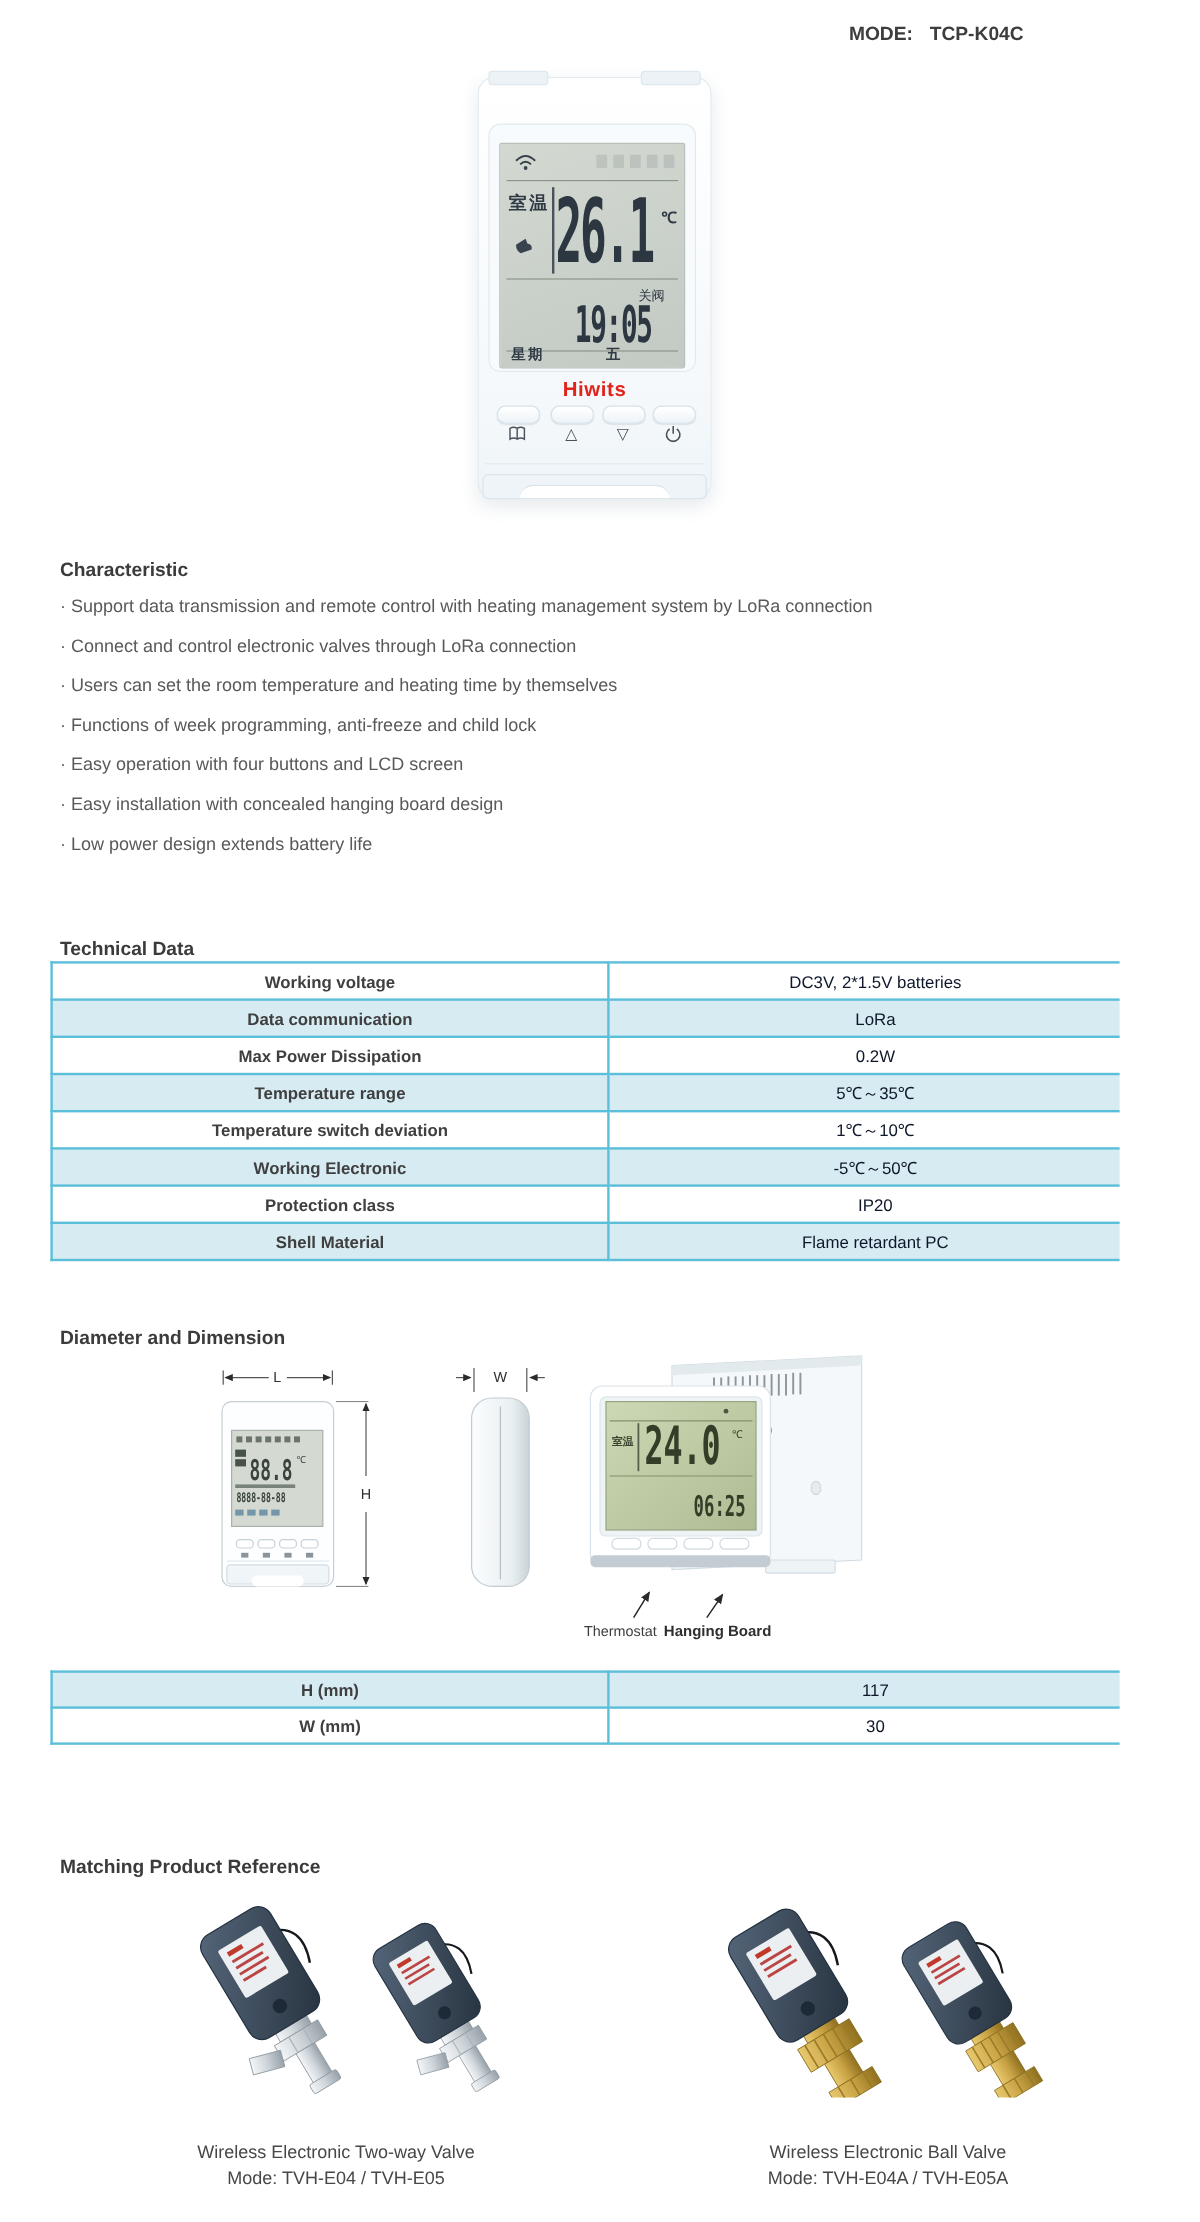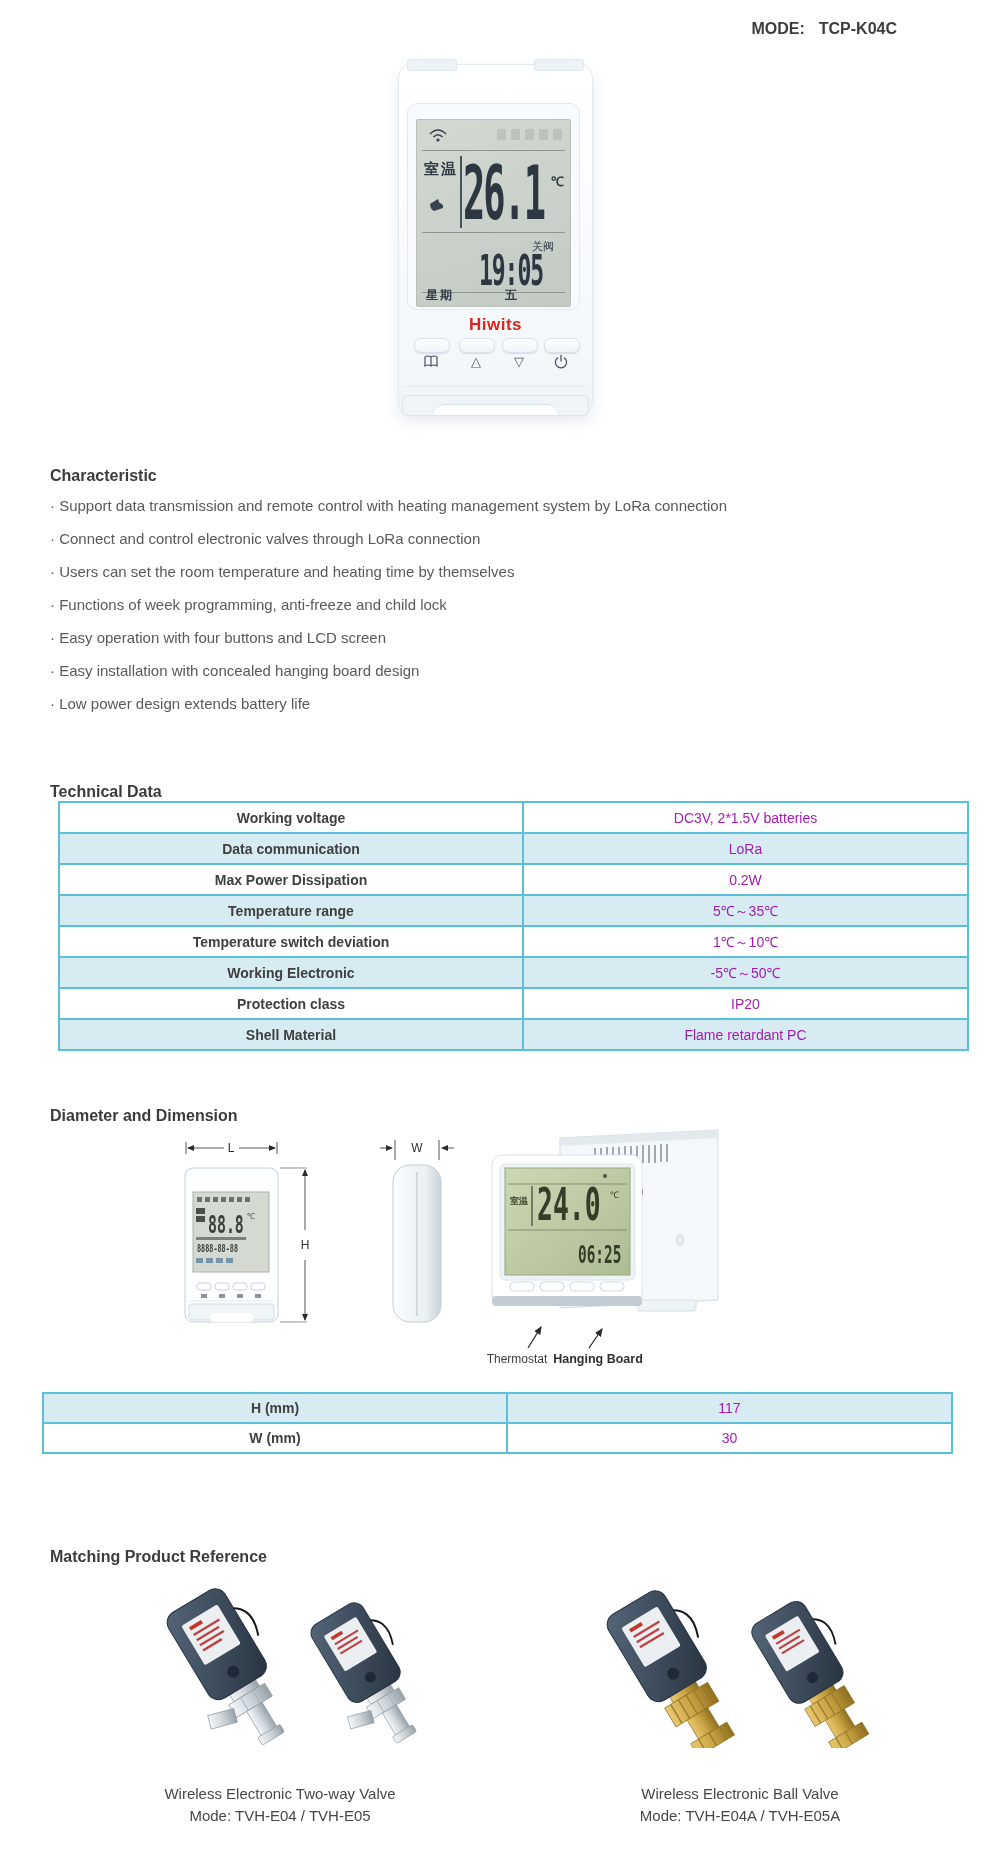--- a/index.html
+++ b/index.html
@@ -1,17 +1,17 @@
 <!DOCTYPE html>
 <html><head>
 <meta charset="utf-8">
 <style>
   html,body{margin:0;padding:0;background:#fff;}
   .page{position:relative;width:933px;height:1852px;background:#fff;
-        font-family:"Liberation Sans",sans-serif;overflow:hidden;padding-left:44px;}
+        font-family:"Liberation Sans",sans-serif;overflow:hidden;}
 
   
   .mode-line{position:absolute;top:20px;right:80px;font-size:16px;font-weight:bold;color:#3d3d3d;}
   .mode-line .val{margin-left:14px;}
 
   
   .device{position:absolute;left:398px;top:64px;width:195px;height:352px;}
   .device-body{position:absolute;left:0;top:0;right:0;bottom:0;
     background:linear-gradient(180deg,#ffffff 0%,#f4f8fb 80%,#eef4f8 100%);
     border:1px solid #e2eaf0;border-radius:14px;box-shadow:0 6px 14px rgba(120,140,155,.18);}
@@ -52,23 +52,23 @@
   
   .sec-title{position:absolute;left:50px;font-size:16px;font-weight:bold;color:#3b3b3b;margin-top:20px;}
   .bullets{position:absolute;left:50px;top:489px;width:900px;}
   .bullet{font-size:15px;line-height:33px;color:#595959;white-space:nowrap;}
 
   
   table.spec{position:absolute;left:42px;border-collapse:collapse;width:911px;table-layout:fixed;
     border:2px solid #35a9cb;}
   table.spec td{border:2px solid #5cbfda;font-size:14px;text-align:center;height:29px;padding:0;}
   table.spec td.lab{width:462px;font-weight:bold;color:#3f3f3f;}
-  table.spec td.val{color:#a21caf;}
+  table.spec td.val{color:#0f172a;}
   table.spec tr.alt{background:#d7ebf3;}
-  #tech-table{top:801px;margin-left:16px;}
+  #tech-table{top:801px;}
   #dim-table{top:1392px;}
   #dim-table td{height:28px;}
 
   
   .fig{position:absolute;}
   .caption{position:absolute;width:360px;text-align:center;color:#474747;font-size:15px;line-height:22px;margin-top:36px;}
   svg text{font-family:"Liberation Sans",sans-serif;}
   svg .mono{font-family:"DejaVu Sans Mono",monospace;font-weight:bold;}
 </style>
 </head>

